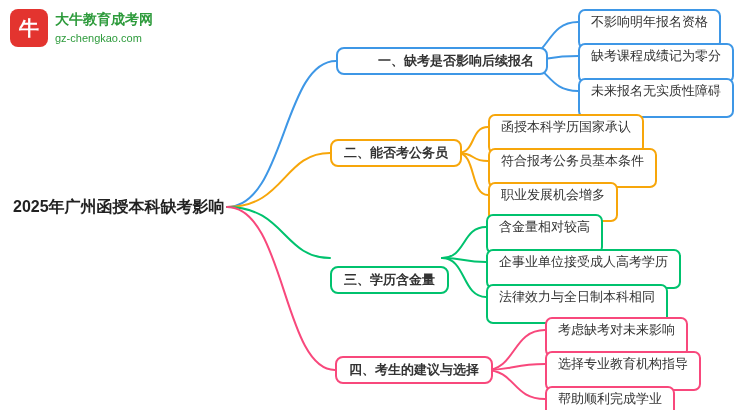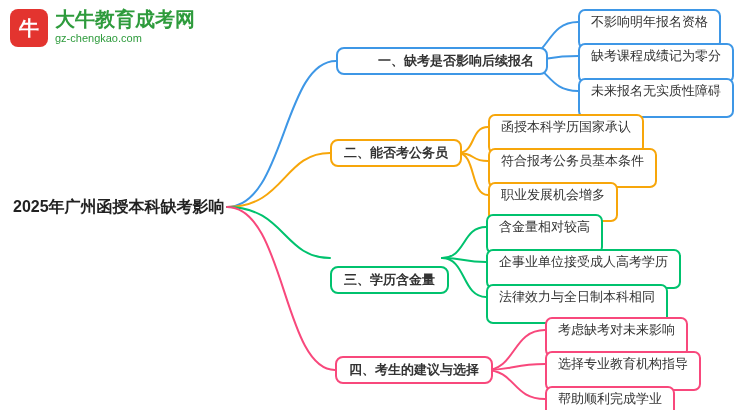--- a/index.html
+++ b/index.html
@@ -14,21 +14,21 @@
   .branch{font-size:13px;font-weight:700;line-height:24px;padding:0 12px;border-radius:8px;height:28px;}
   .leaf{font-size:13px;font-weight:400;line-height:22px;padding:0 11px;border-radius:7px;height:40px;}
 
   .root-label{position:absolute;left:13px;top:197px;font-size:16px;font-weight:600;color:#222222;
               white-space:nowrap;text-align:center;}
 
   .logo{position:absolute;left:10px;top:9px;display:flex;align-items:flex-start;}
   .logo-icon{width:38px;height:38px;background:#e3342f;border-radius:8px;color:#ffffff;
              font-size:20px;font-weight:700;display:flex;align-items:center;justify-content:center;}
   .logo-text{margin-left:7px;}
-  .logo-title{font-size:20px;font-weight:700;color:#2e9b3c;line-height:20px;}
+  .logo-title{font-size:14px;font-weight:700;color:#2e9b3c;line-height:20px;}
   .logo-domain{font-size:11px;color:#2e9b3c;line-height:14px;margin-top:2px;}
 </style>
 </head>
 <body>
 
 <div class="stage">
 
   <svg class="wires" viewBox="0 0 750 410">
 
     <path d="M227,207 C285,207 283,61 336,61" style="stroke: rgb(62, 151, 230);"></path>

